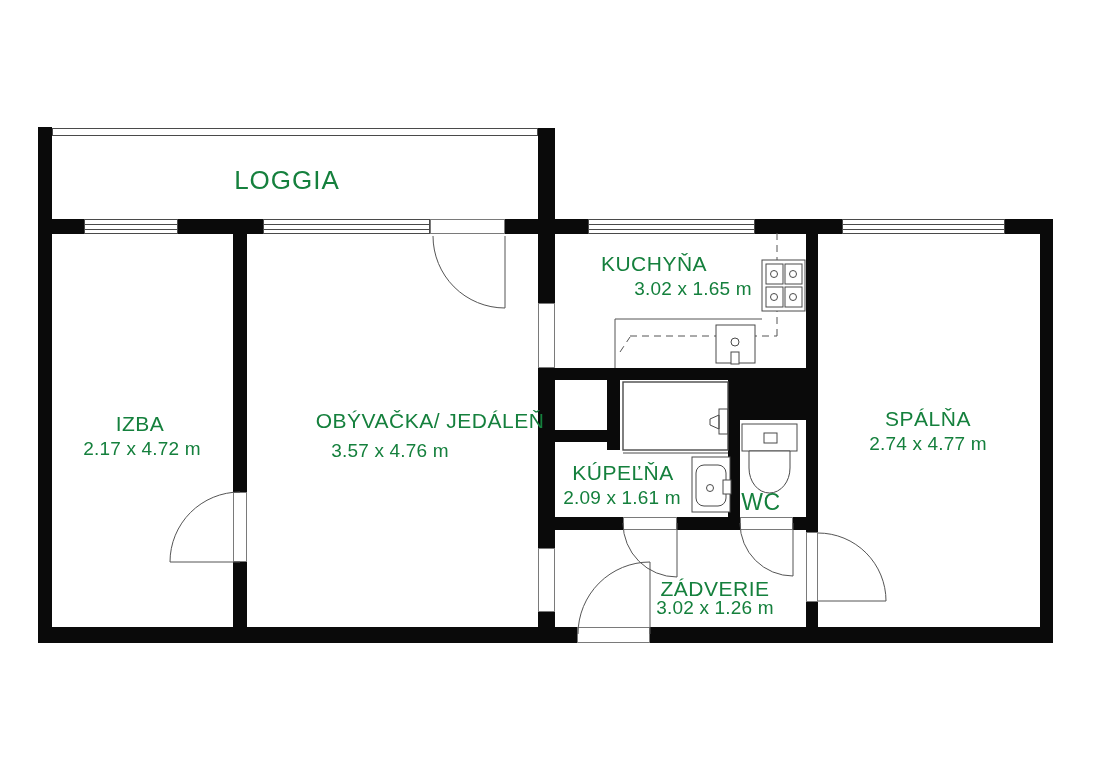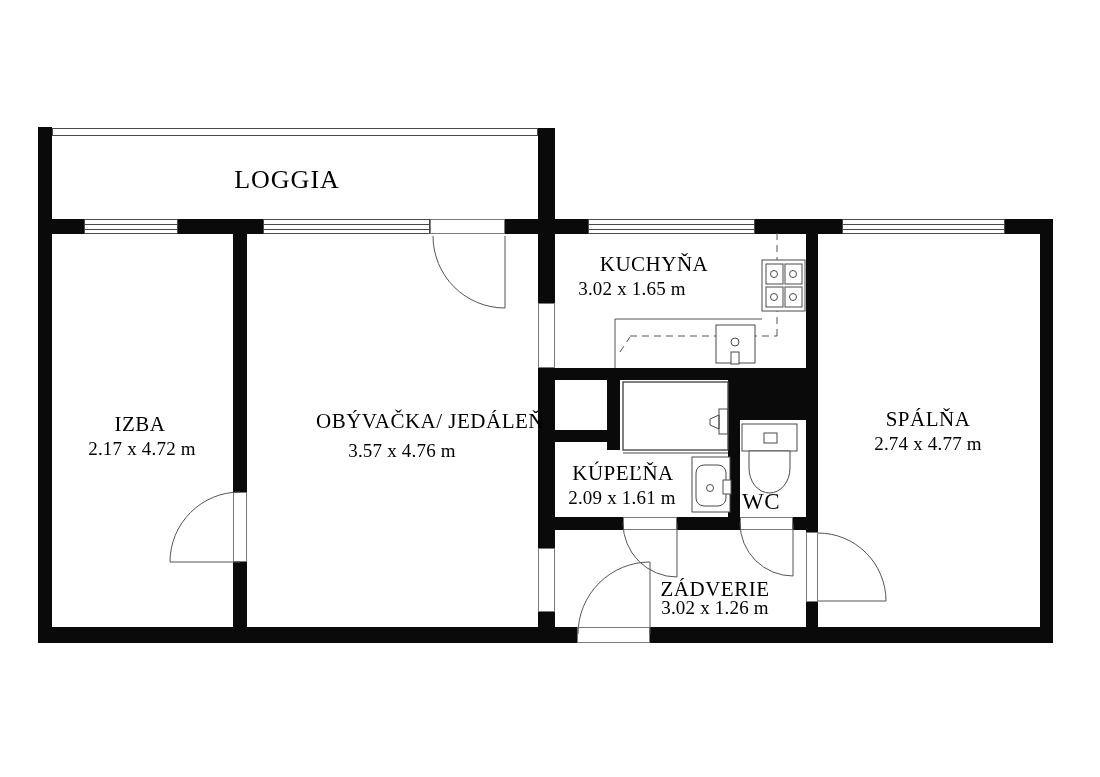--- a/index.html
+++ b/index.html
@@ -1,18 +1,18 @@
 <!DOCTYPE html>
 <html><head>
 <meta charset="utf-8">
 <style>
   html,body{margin:0;padding:0;background:#ffffff;}
   #plan{
     position:relative;width:1100px;height:777px;background:#ffffff;overflow:hidden;
-    font-family:Liberation Serif, serif;color:#000000;
+    font-family:Liberation Sans, sans-serif;color:#15803d;
   }
   .wall{position:absolute;background:#0a0a0a;}
   .window{position:absolute;background:#ffffff;border:1px solid #4a4a4a;box-sizing:border-box;}
   .window .mull{display:block;margin:4px 0 0 0;height:4px;border-top:1px solid #4a4a4a;border-bottom:1px solid #4a4a4a;}
   .opening{position:absolute;background:#ffffff;border:1px solid #7a7a7a;box-sizing:border-box;}
   .rail{position:absolute;background:#ffffff;border:1px solid #4a4a4a;box-sizing:border-box;}
   svg.overlay{position:absolute;left:0;top:0;pointer-events:none;}
   .lbl{position:absolute;transform:translate(-50%,-50%);white-space:nowrap;text-align:center;}
   .room-name{font-size:21px;letter-spacing:0.5px;}
   .room-dims{font-size:19px;letter-spacing:0.2px;}
@@ -152,24 +152,24 @@
       <path d="M749 451 h41 v17 a20.5 25 0 0 1 -41 0 z"></path>
     </g>
   </svg>
 
   <div class="lbl loggia-name" style="left:287px;top:180px;">LOGGIA</div>
 
   <div class="lbl room-name" style="left:140px;top:424px;">IZBA</div>
   <div class="lbl room-dims" style="left:142px;top:449px;text-align:center;">2.17 x 4.72 m</div>
 
   <div class="lbl room-name" style="left:390px;top:421px;margin-left:40px;">OBÝVAČKA/ JEDÁLEŇ</div>
-  <div class="lbl room-dims" style="left:390px;top:451px;margin-left:12px;">3.57 x 4.76 m</div>
+  <div class="lbl room-dims" style="left:390px;top:451px;">3.57 x 4.76 m</div>
 
   <div class="lbl room-name" style="left:654px;top:264px;">KUCHYŇA</div>
-  <div class="lbl room-dims" style="left:632px;top:289px;">3.02 x 1.65 m</div>
+  <div class="lbl room-dims" style="left:693px;top:289px;">3.02 x 1.65 m</div>
 
   <div class="lbl room-name" style="left:623px;top:473px;">KÚPEĽŇA</div>
   <div class="lbl room-dims" style="left:622px;top:498px;">2.09 x 1.61 m</div>
 
   <div class="lbl wc-name" style="left:761px;top:502px;">WC</div>
 
   <div class="lbl room-name" style="left:715px;top:582px;margin-top:7px;">ZÁDVERIE</div>
   <div class="lbl room-dims" style="left:715px;top:608px;">3.02 x 1.26 m</div>
 
   <div class="lbl room-name" style="left:928px;top:419px;">SPÁLŇA</div>

